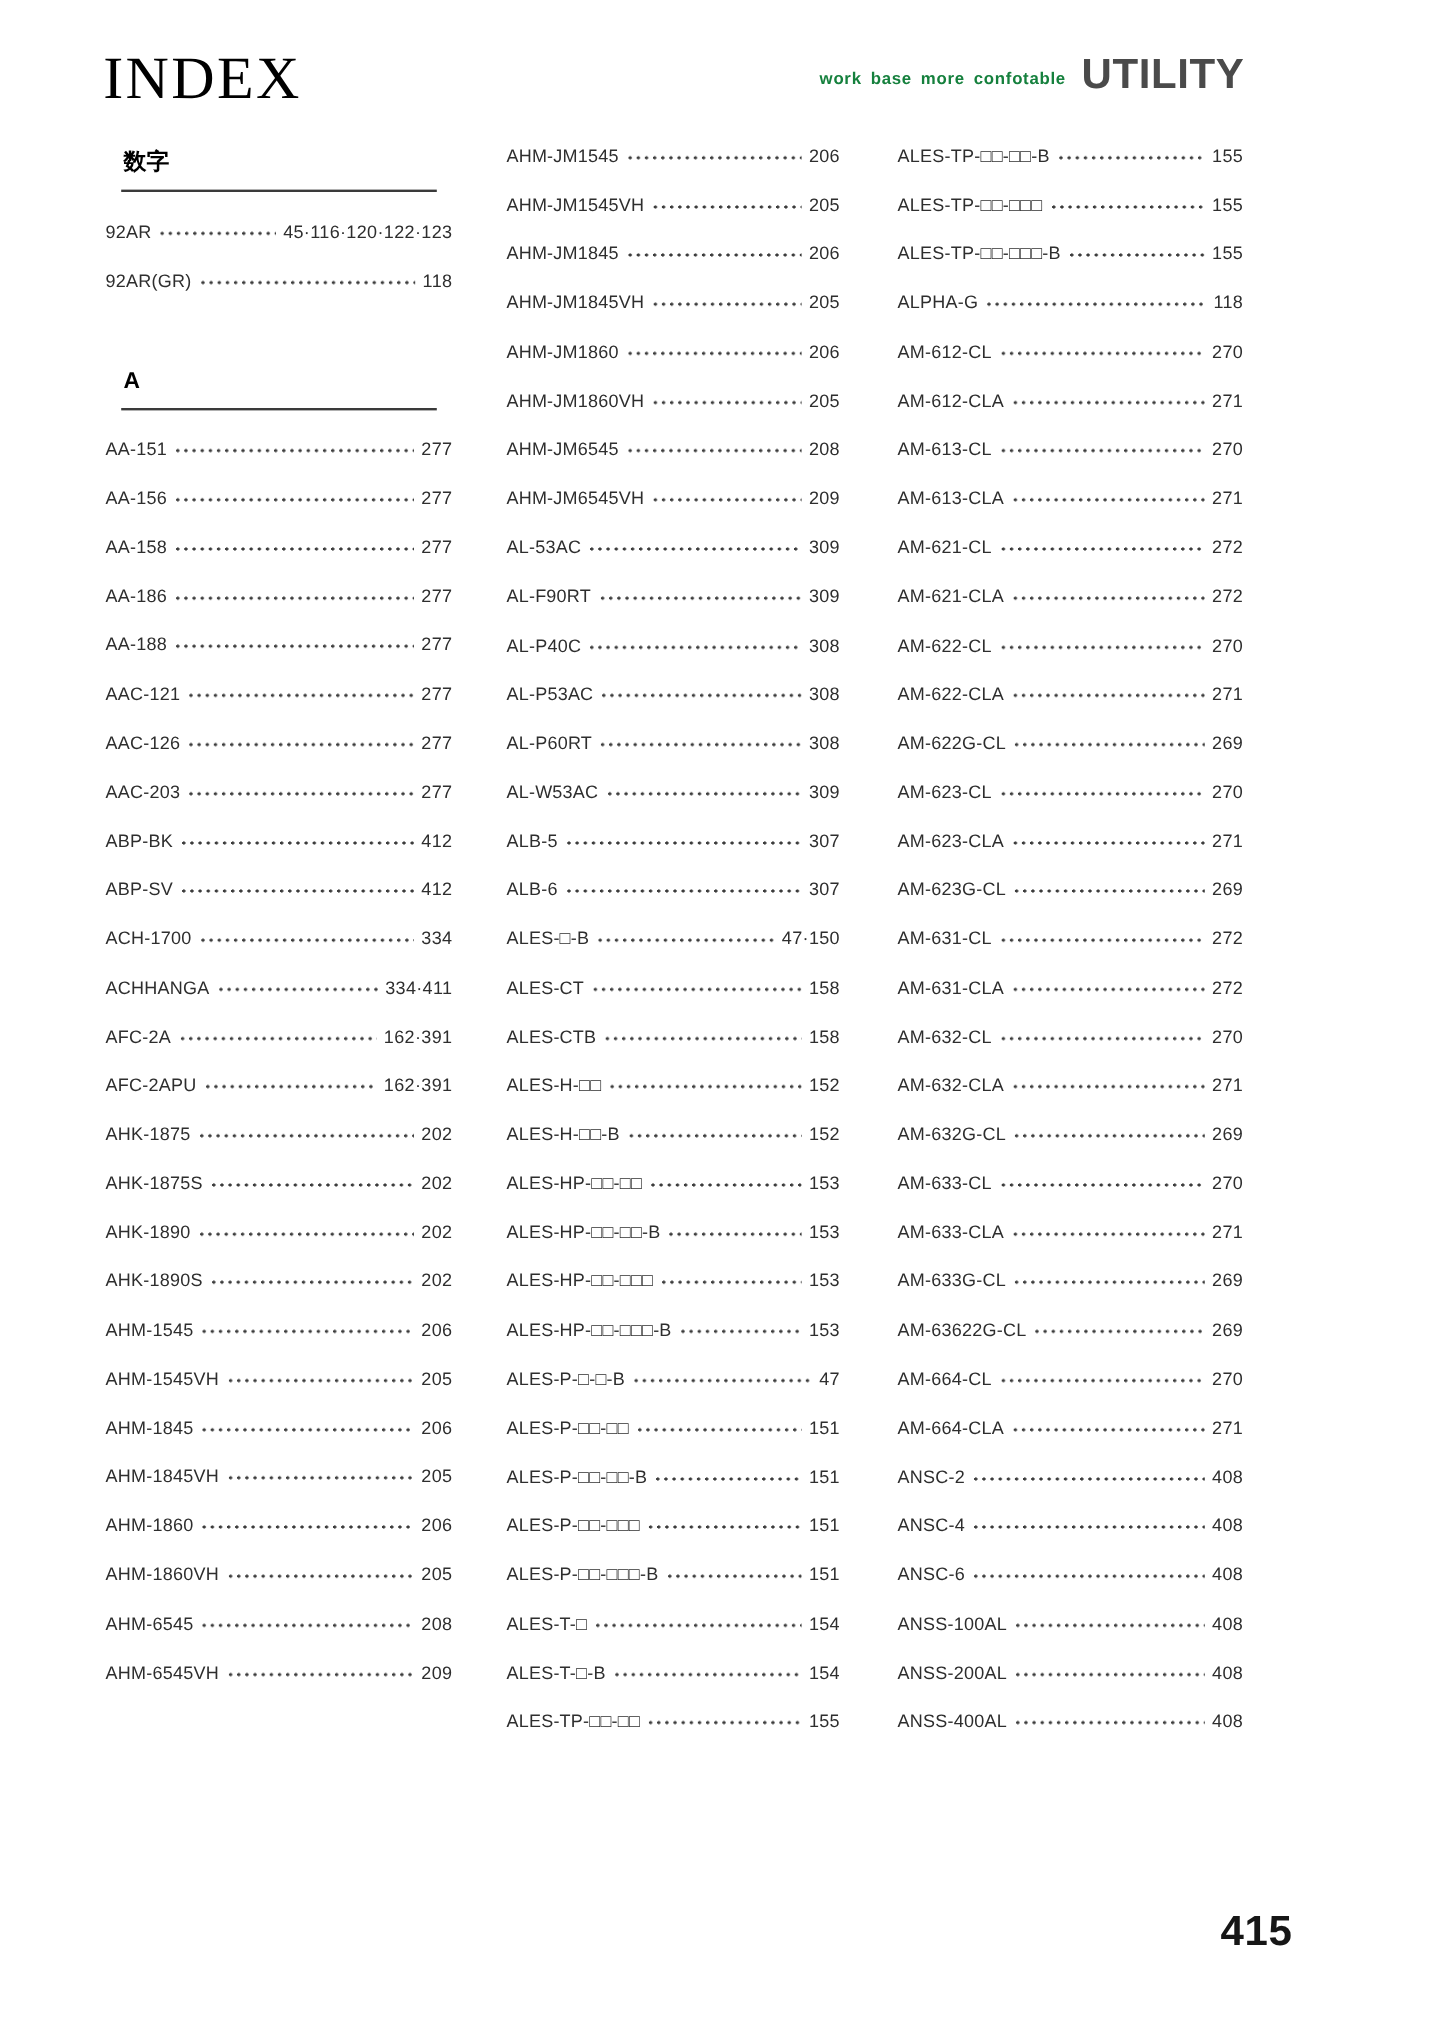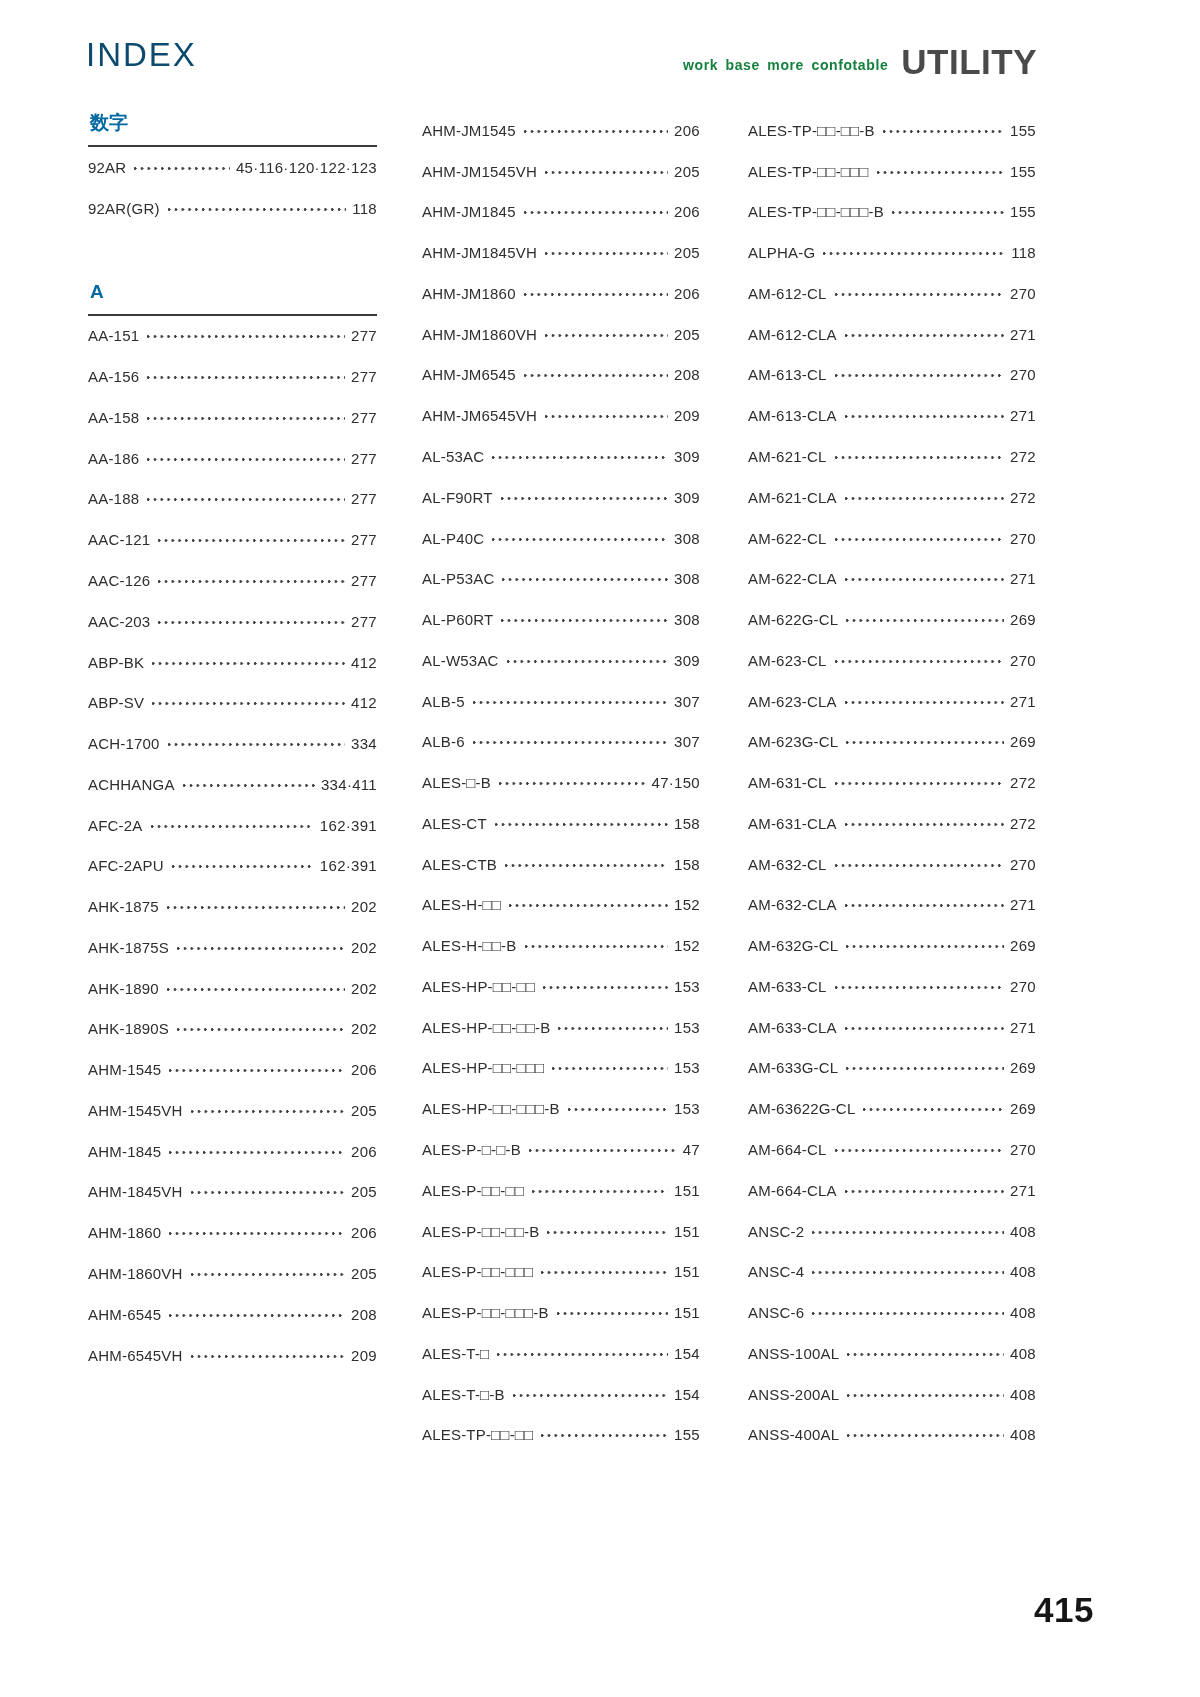--- a/index.html
+++ b/index.html
@@ -10,23 +10,24 @@
     background:#ffffff;
     font-family:"Liberation Sans","DejaVu Sans",sans-serif;
     color:#2d2d2d;
     overflow:hidden;
   }
 
   
   .page-title {
     position:absolute; left:86px; top:36px;
     margin:0;
-    font-size:33px; font-weight:400;
+    font-size:50px; font-weight:400;
     letter-spacing:2px;
-    color:#0c4a6e;
+    color:#000000;
+    font-family:Liberation Serif, serif;
   }
   .brand {
     position:absolute; top:44px; right:163px;
     display:flex; align-items:flex-end; gap:13px;
     white-space:nowrap;
   }
   .brand-tagline {
     font-size:14px; font-weight:bold;
     letter-spacing:0.6px; word-spacing:3px;
     color:#15803d;
@@ -41,23 +42,23 @@
 
   
   .col { position:absolute; top:110px; }
   .col-0 { left:88px;  width:289px; top:108px; }
   .col-1 { left:422px; width:278px; }
   .col-2 { left:748px; width:288px; }
 
   .index-section + .index-section { margin-top:48px; }
 
   .section-heading {
-    margin:0;
+    margin:13px;
     font-size:19px; font-weight:bold;
-    color:#0369a1;
+    color:#000000;
     line-height:26px;
     padding:2px 0 9px 2px;
     border-bottom:2px solid #3a3a3a;
   }
 
   .entry {
     height:40.77px;
     display:flex;
     align-items:center;
     font-size:15px;
@@ -79,21 +80,21 @@
     background-position:left center;
   }
   .entry .pagenum {
     white-space:nowrap;
     letter-spacing:0.3px;
   }
 
   
   .folio {
     position:absolute;
-    right:106px; top:1590px;
+    right:123px; top:1590px;
     font-size:35px; font-weight:bold;
     color:#161616;
     letter-spacing:0.5px;
   }
 </style>
 </head>
 <body>
 
 <div class="page">
 

